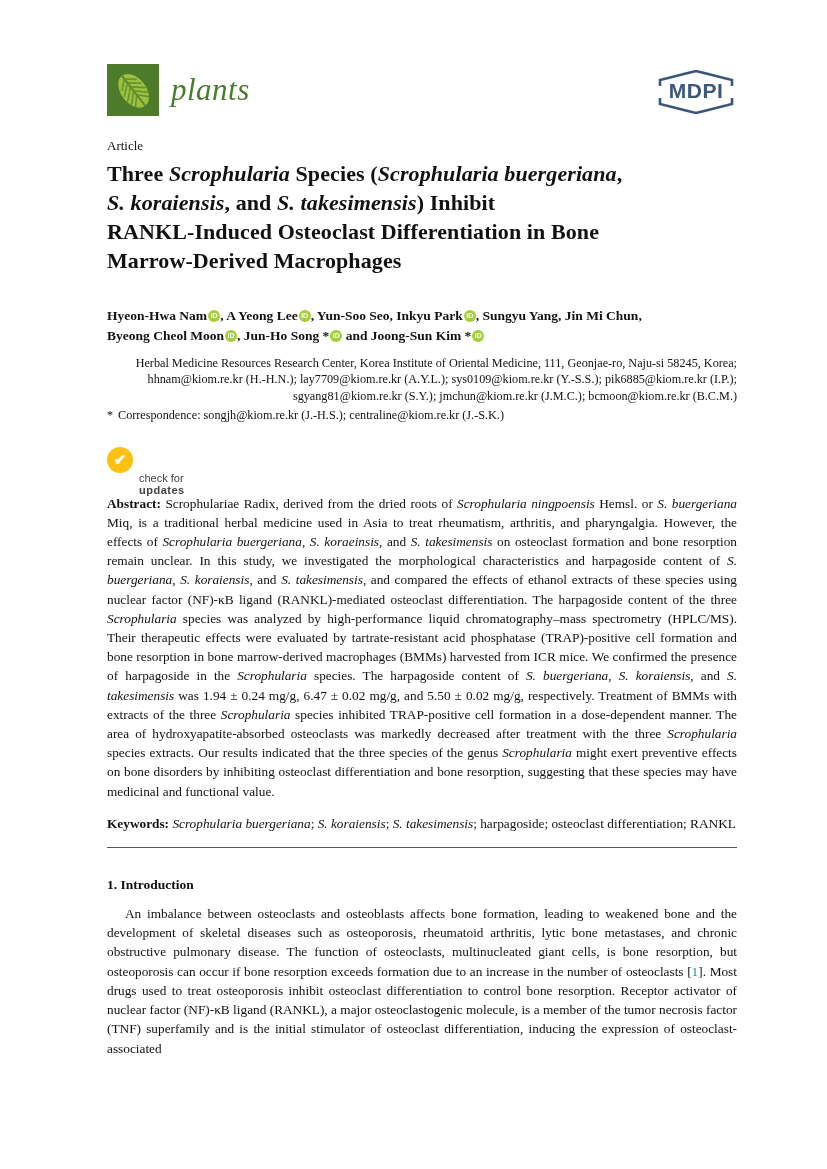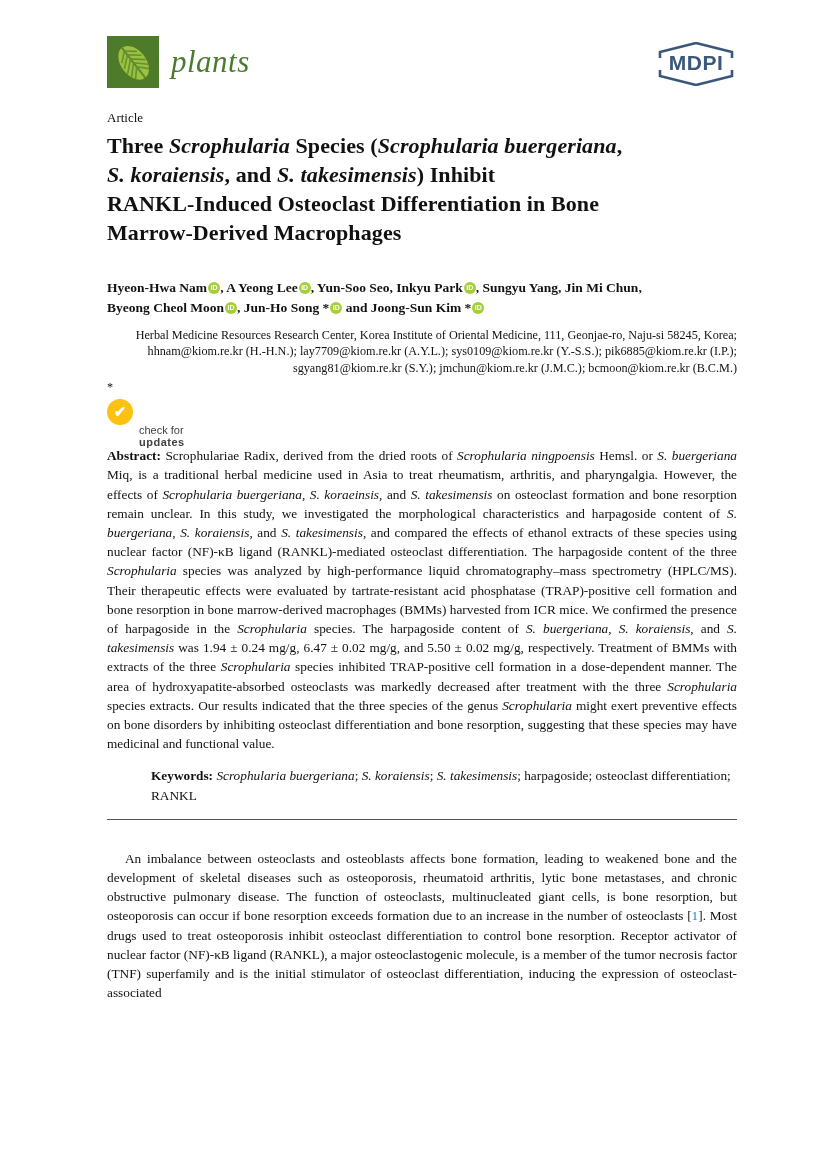--- a/index.html
+++ b/index.html
@@ -5,21 +5,21 @@
   * { margin: 0; padding: 0; box-sizing: border-box; }
   html, body { background: #ffffff; }
   .page {
     position: relative;
     width: 827px;
     height: 1169px;
     background: #ffffff;
     font-family: "Liberation Serif", serif;
     color: #111111;
     overflow: hidden;
-    padding: 36px 90px 0 107px;
+    padding: 64px 90px 0 107px;
   }
   
   .header-row {
     display: flex;
     justify-content: space-between;
     align-items: flex-start;
     height: 56px;
     margin-bottom: 18px;
   }
   .journal-logo { display: flex; align-items: center; gap: 12px; }
@@ -116,21 +116,21 @@
     margin-top: 48px;
   }
   .badge-text .l2 { font-weight: bold; letter-spacing: 0.5px; }
   
   .abstract, .keywords, .body-para {
     font-size: 13.3px;
     line-height: 19.2px;
     text-align: justify;
   }
   .abstract { margin-bottom: 13px; }
-  .keywords { margin-bottom: 14px; text-align: left; margin-left: 44px; }
+  .keywords { margin-bottom: 14px; text-align: left; }
   .divider { border: none; border-top: 1px solid #555555; margin: 0 0 29px 0; }
   .section-heading {
     font-size: 13.5px;
     font-weight: bold;
     margin-bottom: 11px;
   }
   .body-para { text-indent: 18px; }
   .cite { color: #2d83c5; }
   
   .footer {
@@ -185,35 +185,37 @@
   <div class="article-label">Article</div>
 
   <h1 class="article-title"><span>Three </span><span style="font-style: italic;">Scrophularia</span><span> Species (</span><span style="font-style: italic;">Scrophularia buergeriana</span><span>,</span><br><span style="font-style: italic;">S. koraiensis</span><span>, and </span><span style="font-style: italic;">S. takesimensis</span><span>) Inhibit</span><br><span>RANKL-Induced Osteoclast Differentiation in Bone</span><br><span>Marrow-Derived Macrophages</span></h1>
 
   <div class="authors"><span>Hyeon-Hwa Nam</span><span class="orcid-icon">iD</span><span>, A Yeong Lee</span><span class="orcid-icon">iD</span><span>, Yun-Soo Seo, Inkyu Park</span><span class="orcid-icon">iD</span><span>, Sungyu Yang, Jin Mi Chun,</span><br><span>Byeong Cheol Moon</span><span class="orcid-icon">iD</span><span>, Jun-Ho Song *</span><span class="orcid-icon">iD</span><span> and Joong-Sun Kim *</span><span class="orcid-icon">iD</span></div>
 
   <div class="affiliation-block">Herbal Medicine Resources Research Center, Korea Institute of Oriental Medicine, 111, Geonjae-ro, Naju-si 58245, Korea; hhnam@kiom.re.kr (H.-H.N.); lay7709@kiom.re.kr (A.Y.L.); sys0109@kiom.re.kr (Y.-S.S.); pik6885@kiom.re.kr (I.P.); sgyang81@kiom.re.kr (S.Y.); jmchun@kiom.re.kr (J.M.C.); bcmoon@kiom.re.kr (B.C.M.)</div>
 
   <div class="correspondence">
     <span class="marker">*</span>
+    <span>Correspondence: songjh@kiom.re.kr (J.-H.S.); centraline@kiom.re.kr (J.-S.K.)</span>
   </div>
 
   <div class="dates-row">
     <span class="update-badge">
       <span class="badge-circle">✔</span>
       <span class="badge-text">
         <span class="l1">check for</span><br>
         <span class="l2">updates</span>
       </span>
     </span>
   </div>
 
   <p class="abstract"><span style="font-weight: bold;">Abstract: </span><span>Scrophulariae Radix, derived from the dried roots of </span><span style="font-style: italic;">Scrophularia ningpoensis</span><span> Hemsl. or </span><span style="font-style: italic;">S. buergeriana</span><span> Miq, is a traditional herbal medicine used in Asia to treat rheumatism, arthritis, and pharyngalgia. However, the effects of </span><span style="font-style: italic;">Scrophularia buergeriana</span><span>, </span><span style="font-style: italic;">S. koraeinsis</span><span>, and </span><span style="font-style: italic;">S. takesimensis</span><span> on osteoclast formation and bone resorption remain unclear. In this study, we investigated the morphological characteristics and harpagoside content of </span><span style="font-style: italic;">S. buergeriana</span><span>, </span><span style="font-style: italic;">S. koraiensis</span><span>, and </span><span style="font-style: italic;">S. takesimensis</span><span>, and compared the effects of ethanol extracts of these species using nuclear factor (NF)-κB ligand (RANKL)-mediated osteoclast differentiation. The harpagoside content of the three </span><span style="font-style: italic;">Scrophularia</span><span> species was analyzed by high-performance liquid chromatography–mass spectrometry (HPLC/MS). Their therapeutic effects were evaluated by tartrate-resistant acid phosphatase (TRAP)-positive cell formation and bone resorption in bone marrow-derived macrophages (BMMs) harvested from ICR mice. We confirmed the presence of harpagoside in the </span><span style="font-style: italic;">Scrophularia</span><span> species. The harpagoside content of </span><span style="font-style: italic;">S. buergeriana</span><span>, </span><span style="font-style: italic;">S. koraiensis</span><span>, and </span><span style="font-style: italic;">S. takesimensis</span><span> was 1.94 ± 0.24 mg/g, 6.47 ± 0.02 mg/g, and 5.50 ± 0.02 mg/g, respectively. Treatment of BMMs with extracts of the three </span><span style="font-style: italic;">Scrophularia</span><span> species inhibited TRAP-positive cell formation in a dose-dependent manner. The area of hydroxyapatite-absorbed osteoclasts was markedly decreased after treatment with the three </span><span style="font-style: italic;">Scrophularia</span><span> species extracts. Our results indicated that the three species of the genus </span><span style="font-style: italic;">Scrophularia</span><span> might exert preventive effects on bone disorders by inhibiting osteoclast differentiation and bone resorption, suggesting that these species may have medicinal and functional value.</span></p>
 
   <p class="keywords"><span style="font-weight: bold;">Keywords: </span><span style="font-style: italic;">Scrophularia buergeriana</span><span>; </span><span style="font-style: italic;">S. koraiensis</span><span>; </span><span style="font-style: italic;">S. takesimensis</span><span>; harpagoside; osteoclast differentiation; RANKL</span></p>
 
   <hr class="divider">
 
+  <h2 class="section-heading">1. Introduction</h2>
 
   <p class="body-para"><span>An imbalance between osteoclasts and osteoblasts affects bone formation, leading to weakened bone and the development of skeletal diseases such as osteoporosis, rheumatoid arthritis, lytic bone metastases, and chronic obstructive pulmonary disease. The function of osteoclasts, multinucleated giant cells, is bone resorption, but osteoporosis can occur if bone resorption exceeds formation due to an increase in the number of osteoclasts [</span><span class="cite">1</span><span>]. Most drugs used to treat osteoporosis inhibit osteoclast differentiation to control bone resorption. Receptor activator of nuclear factor (NF)-κB ligand (RANKL), a major osteoclastogenic molecule, is a member of the tumor necrosis factor (TNF) superfamily and is the initial stimulator of osteoclast differentiation, inducing the expression of osteoclast-associated</span></p>
 
 
 </div>
 
 </body></html>

